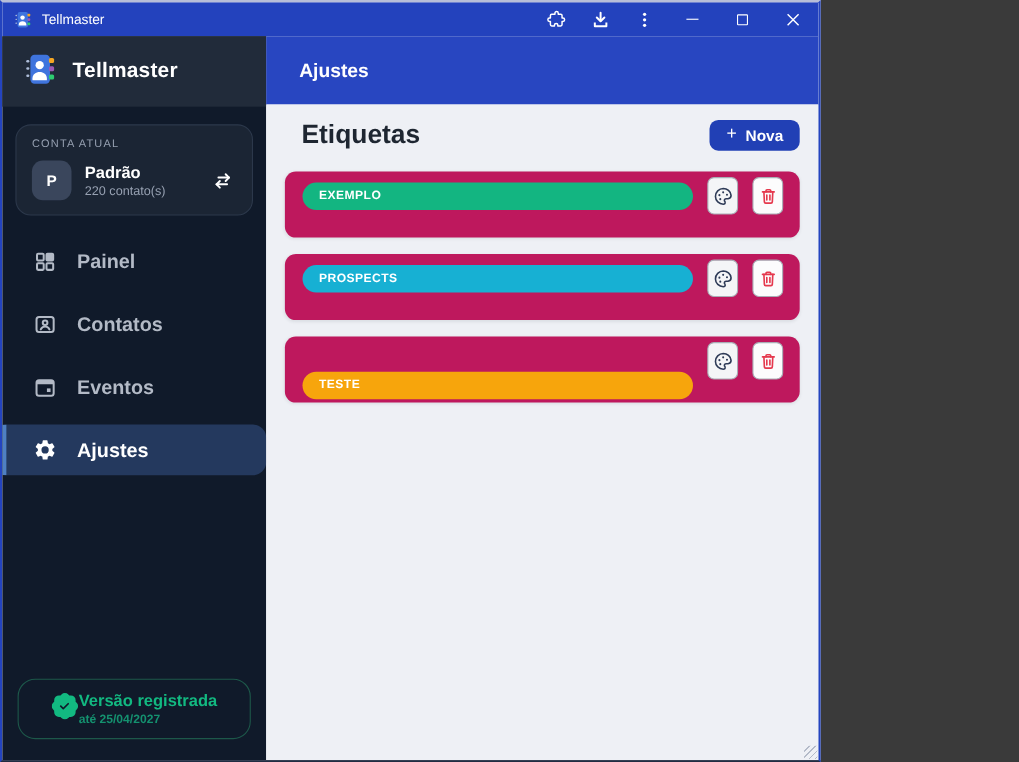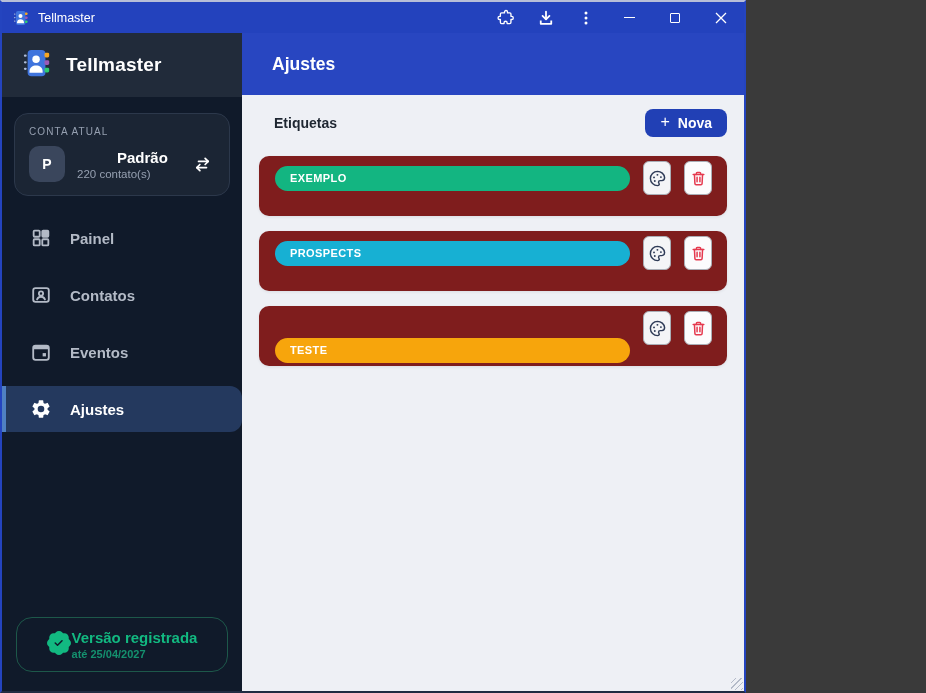--- a/index.html
+++ b/index.html
@@ -20,43 +20,43 @@
   .app{flex:1;display:flex;min-height:0;}
   
   .sidebar{width:240px;flex:0 0 240px;background:#101a2a;display:flex;flex-direction:column;}
   .sidebar-header{height:64px;flex:0 0 64px;background:#212b3a;display:flex;align-items:center;padding-left:20px;gap:14px;}
   .brand{color:#fff;font-size:19px;font-weight:700;letter-spacing:.2px;}
   .account-card{margin:16px 12px 0;background:#1b2534;border:1px solid #2c384b;border-radius:14px;padding:12px 14px 13px;}
   .account-label{font-size:10px;font-weight:400;letter-spacing:1.1px;color:#96a0b1;}
   .account-row{display:flex;align-items:center;margin-top:9px;}
   .avatar{width:36px;height:36px;border-radius:10px;background:#3a465c;color:#fff;font-weight:700;font-size:14px;display:flex;align-items:center;justify-content:center;flex:0 0 36px;}
   .account-info{margin-left:12px;flex:1;min-width:0;}
-  .account-name{color:#fff;font-weight:700;font-size:15px;margin-left:40px;}
+  .account-name{color:#fff;font-weight:700;font-size:15px;}
   .account-detail{color:#96a0b1;font-size:11.5px;margin-top:2px;}
   .swap-btn{cursor:pointer;display:flex;align-items:center;padding-right:2px;}
   .menu{margin-top:19px;display:flex;flex-direction:column;gap:11px;}
   .menu-item{height:46px;display:flex;align-items:center;gap:18px;padding-left:24px;border-left:4px solid transparent;
-    color:#b3bac6;font-size:15px;font-weight:600;cursor:pointer;}
+    color:#b3bac6;font-size:18px;font-weight:600;cursor:pointer;}
   .menu-item.active{background:#24395e;color:#fff;border-left-color:#4f80c3;border-radius:0 12px 12px 0;}
   .menu-item .mi-icon{width:22px;height:22px;display:flex;align-items:center;justify-content:center;}
   .sidebar-spacer{flex:1;}
   .version-card{margin:0 14px 19px;border:1.5px solid #1d584a;border-radius:16px;padding:11px 10px;display:flex;align-items:center;justify-content:center;gap:1px;cursor:default;}
   .version-title{color:#12b981;font-weight:700;font-size:15px;}
   .version-sub{color:#14916f;font-weight:700;font-size:11px;margin-top:2px;}
   
   .main{flex:1;display:flex;flex-direction:column;min-width:0;}
   .page-header{height:62px;flex:0 0 62px;background:#2846c1;display:flex;align-items:center;padding-left:30px;}
   .page-title{color:#fff;font-size:17.5px;font-weight:700;}
   .content{flex:1;background:#eef0f5;padding:14px 17px 0;}
   .content-head{display:flex;align-items:center;justify-content:space-between;padding-left:15px;height:28px;margin-bottom:19px;}
-  .section-title{font-size:14px;font-weight:700;color:#1e2631;}
+  .section-title{font-size:24px;font-weight:700;color:#1e2631;}
   .new-btn{background:#2140b5;color:#fff;border:none;border-radius:8px;height:28px;padding:0 15px;font-size:14px;font-weight:600;
     display:flex;align-items:center;gap:8px;cursor:pointer;font-family:inherit;}
   .new-btn .plus{font-size:16px;font-weight:400;position:relative;top:-1px;}
-  .label-card{background:#7f1d1d;border-radius:10px;height:60px;display:flex;align-items:center;padding:0 15px 16px 16px;margin-bottom:15px;
+  .label-card{background:#be185d;border-radius:10px;height:60px;display:flex;align-items:center;padding:0 15px 16px 16px;margin-bottom:15px;
     box-shadow:0 1px 3px rgba(30,40,60,.09);}
   .label-pill{flex:1;height:25px;border-radius:13px;display:flex;align-items:center;padding-left:15px;
     color:#fff;font-weight:700;font-size:11px;letter-spacing:.4px;min-width:0;}
   .icon-btn{width:28px;height:34px;border-radius:6px;border:1px solid #a9aeb6;background:#f4f5f7;
     display:flex;align-items:center;justify-content:center;margin-left:13px;cursor:pointer;flex:0 0 28px;padding:0;}
   .icon-btn.trash-btn{background:#fcfcfd;}
   
   .resize-grip{position:absolute;right:1px;bottom:1px;width:12px;height:12px;
     background:repeating-linear-gradient(135deg,transparent 0 3px,#9aa3b5 3px 4px);opacity:.7;}
 </style>

